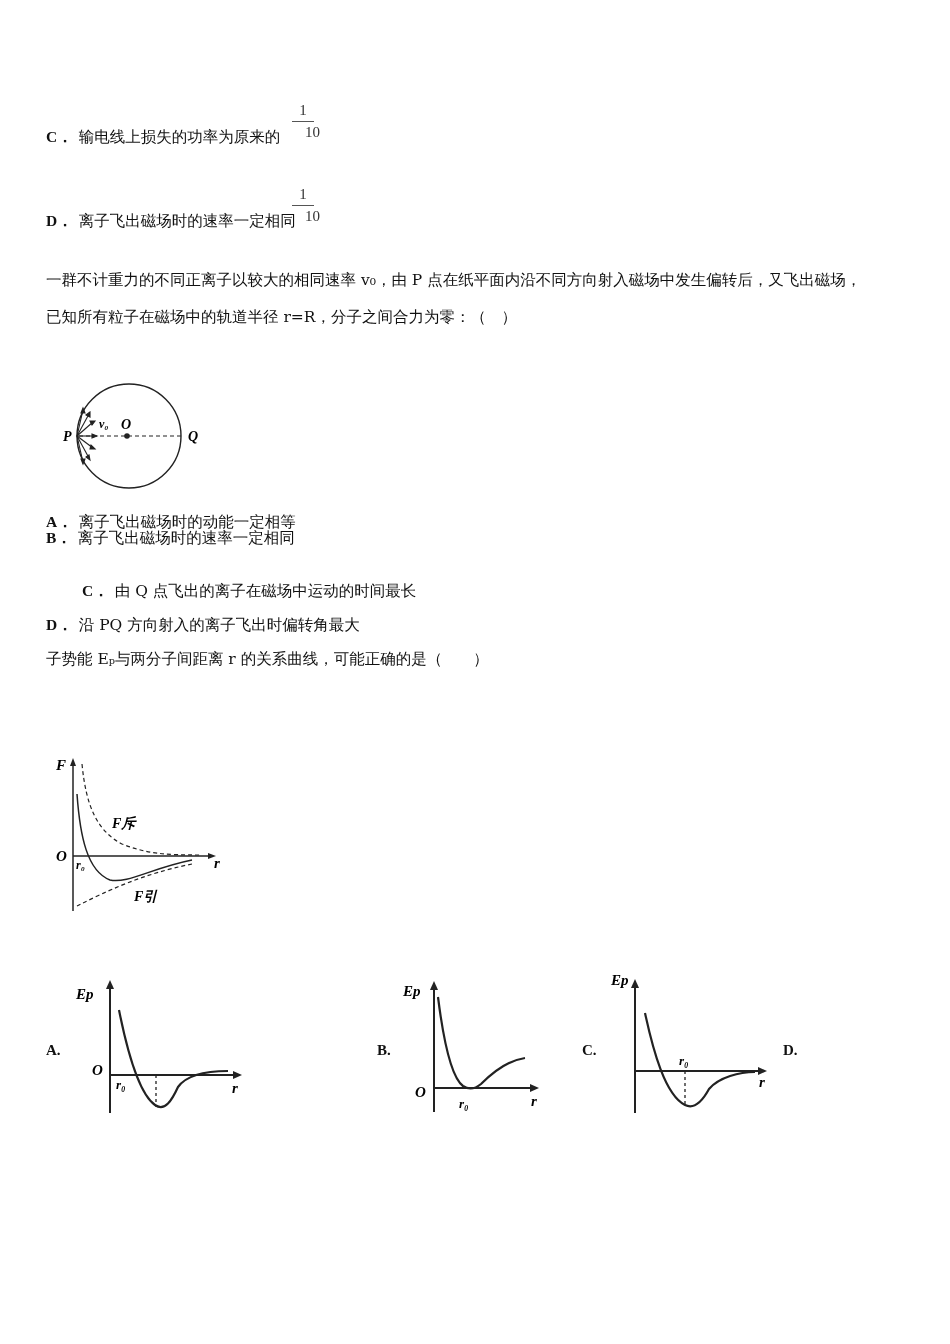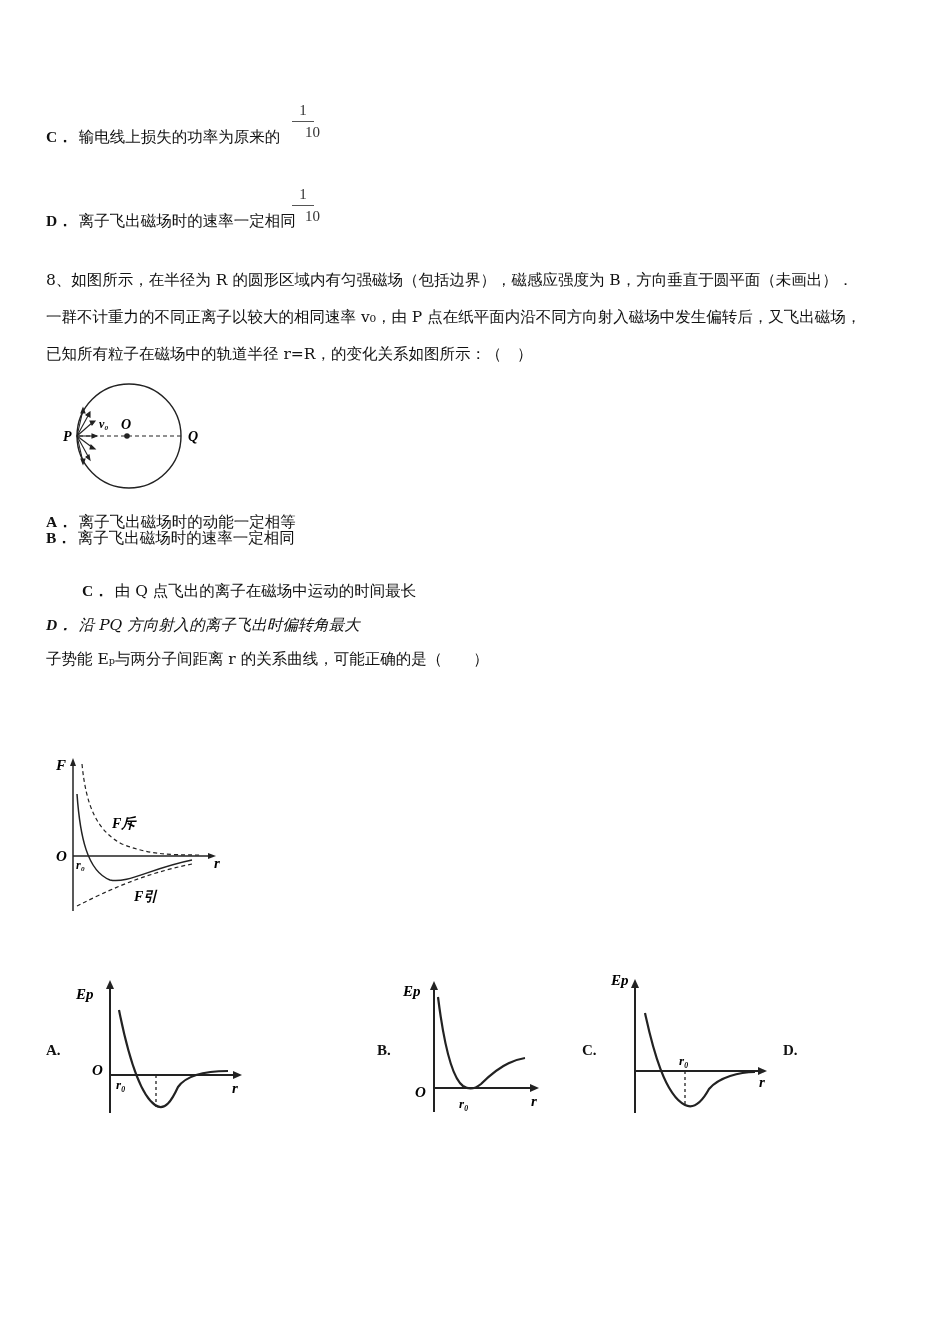--- a/index.html
+++ b/index.html
@@ -29,23 +29,22 @@
 
 <div class="line" style="top:211px;">
   <span class="opt-letter">D．</span><span>离子飞出磁场时的速率一定相同</span>
 </div>
 <div class="frac" style="left:292px; top:186px;">
   <span class="num">1</span>
   <span class="den">10</span>
 </div>
 
 <div class="para" style="top:262px;">
-  <span>8、如图所示，在半径为 R 的圆形区域内有匀强磁场（包括边界），磁感应强度为 B，方向垂直于圆平面（未画出）．</span>
   <span>一群不计重力的不同正离子以较大的相同速率 v₀，由 P 点在纸平面内沿不同方向射入磁场中发生偏转后，又飞出磁场，</span>
-  <span>已知所有粒子在磁场中的轨道半径 r=R，的变化关系如图所示：（　）</span>
+  <span>已知所有粒子在磁场中的轨道半径 r=R，分子之间合力为零：（　）</span>
 </div>
 
 <div class="fig" style="left:55px; top:382px;">
   <svg width="170" height="112" viewBox="0 0 170 112">
     <circle cx="74" cy="54" r="52" fill="none" stroke="#222" stroke-width="1.4"></circle>
     <line x1="24" y1="54" x2="126" y2="54" stroke="#222" stroke-width="1.2" stroke-dasharray="4,3"></line>
     <circle cx="72" cy="54" r="2.8" fill="#222"></circle>
     <g stroke="#222" stroke-width="1.1" fill="#222">
       <line x1="22" y1="54" x2="40" y2="54"></line>
         <polygon points="42,54 37,52 37,56"></polygon>
@@ -71,21 +70,21 @@
 
 <div class="line" style="top:512px;">
   <span class="opt-letter">A．</span><span>离子飞出磁场时的动能一定相等</span>
 </div>
 <div class="line" style="top:528px;">
   <span class="opt-letter">B．</span><span>离子飞出磁场时的速率一定相同</span>
 </div>
 <div class="line" style="top:581px;margin-left:36px;">
   <span class="opt-letter">C．</span><span>由 Q 点飞出的离子在磁场中运动的时间最长</span>
 </div>
-<div class="line" style="top:615px;font-style:italic;">
+<div class="line" style="top:615px;">
   <span class="opt-letter">D．</span><span>沿 PQ 方向射入的离子飞出时偏转角最大</span>
 </div>
 
 <div class="para" style="top:641px;">
   <span>子势能 Eₚ与两分子间距离 r 的关系曲线，可能正确的是（　　）</span>
 </div>
 
 <div class="fig" style="left:52px; top:756px;">
   <svg width="175" height="160" viewBox="0 0 175 160">
     <line x1="21" y1="155" x2="21" y2="6" stroke="#222" stroke-width="1.5"></line>

